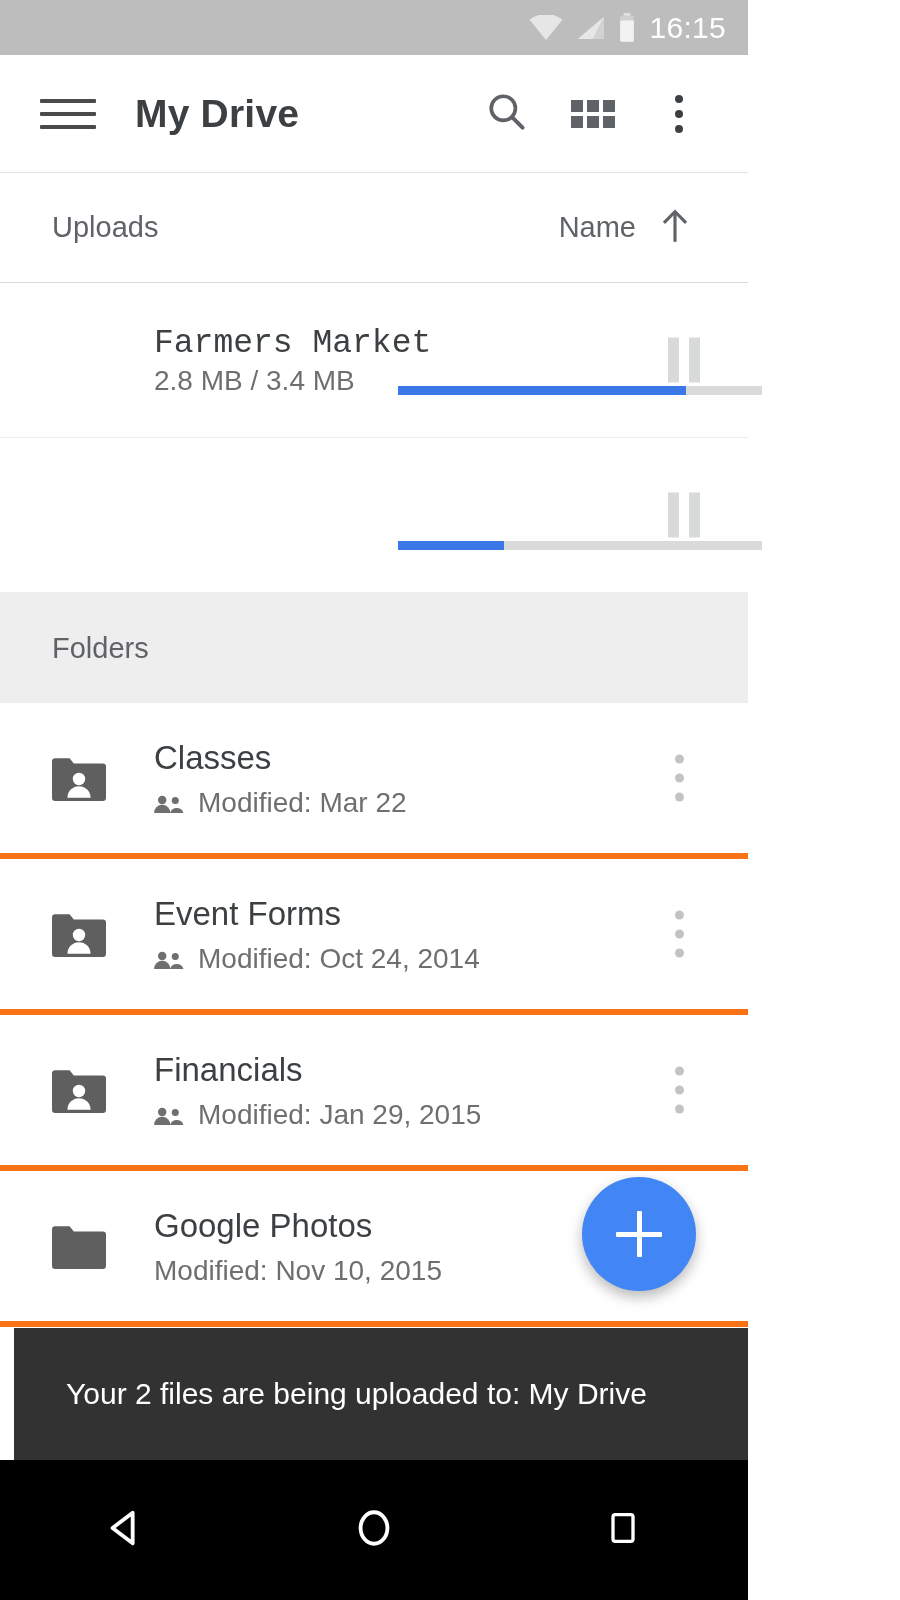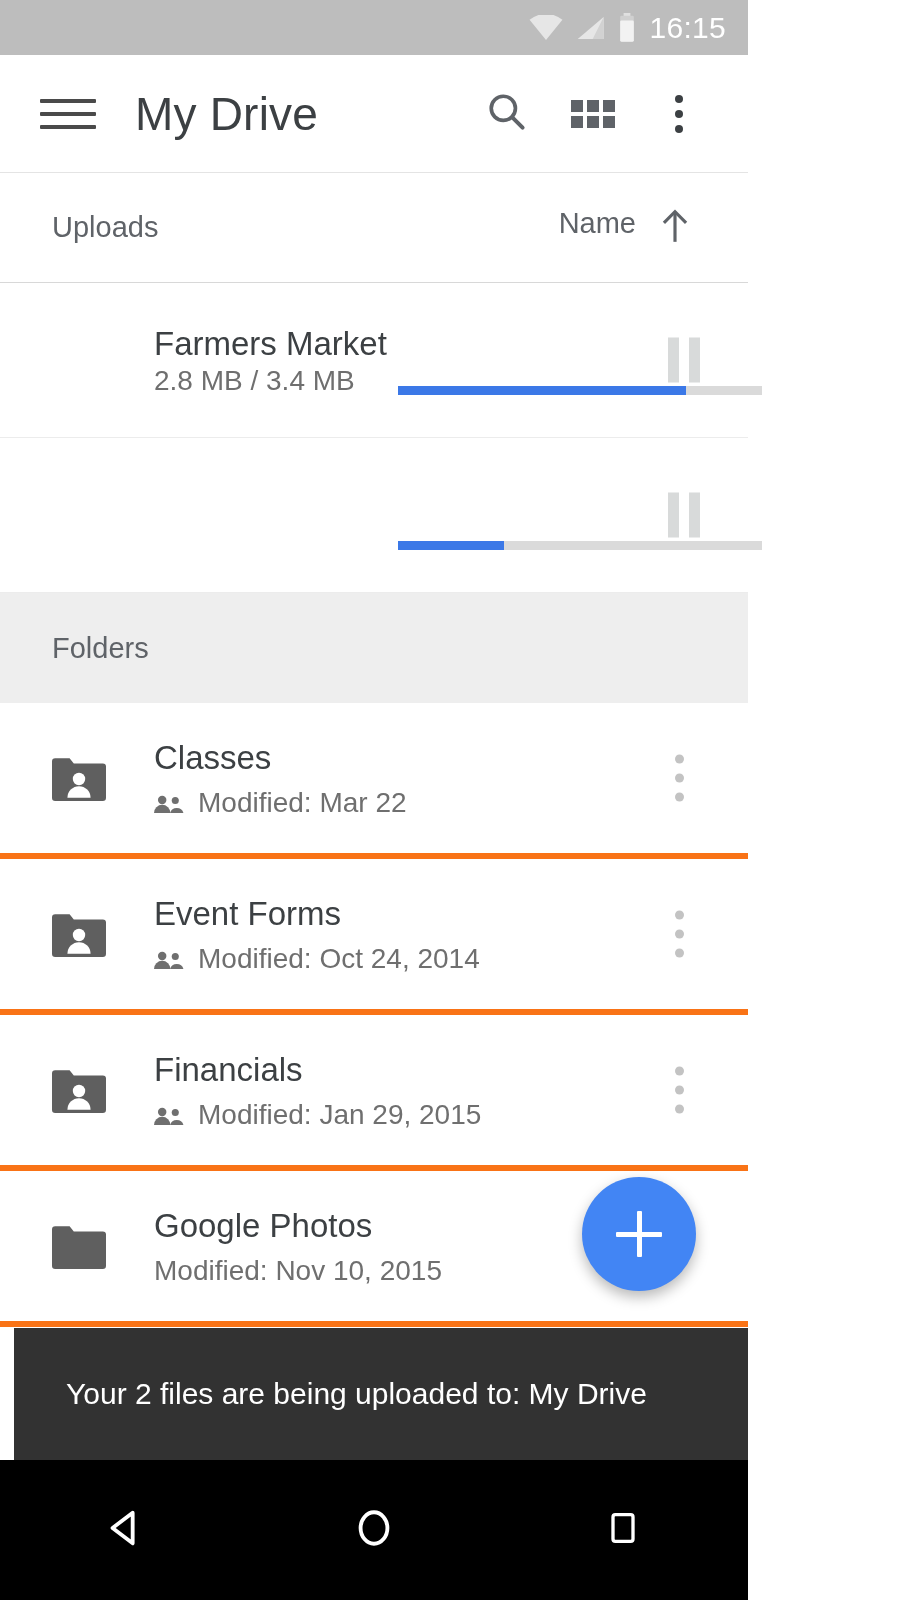--- a/index.html
+++ b/index.html
@@ -23,52 +23,52 @@
   
   .toolbar {
     height:118px; background:#ffffff;
     display:flex; align-items:center;
     border-bottom:1px solid #e4e4e4;
     padding:0 26px 0 40px;
   }
   .hamburger { width:56px; display:flex; flex-direction:column; gap:9px; cursor:pointer; }
   .hamburger span { display:block; height:4px; background:#4a4a4a; border-radius:1px; }
   .app-title {
-    font-size:46px; font-weight:normal; color:#3c4043;
+    font-size:39px; font-weight:bold; color:#3c4043;
     margin-left:39px; letter-spacing:.2px;
   }
   .toolbar-spacer { flex:1; }
   .tb-btn { width:86px; height:86px; display:flex; align-items:center; justify-content:center; cursor:pointer; }
 
   
   .grid-icon { display:grid; grid-template-columns:repeat(3,12px); grid-template-rows:repeat(2,12px); gap:4px; }
   .grid-icon i { display:block; background:#5f6368; }
   
   .kebab { display:flex; flex-direction:column; gap:7px; align-items:center; }
   .kebab i { width:8px; height:8px; border-radius:50%; background:#3c4043; display:block; }
 
   
   .sortbar {
     height:110px; background:#ffffff;
     display:flex; align-items:center;
     padding:0 56px 0 52px;
     border-bottom:1px solid #d8d8d8;
   }
   .sortbar-label { font-size:29px; color:#5f6368; }
-  .sortbar-right { margin-left:auto; display:flex; gap:22px; cursor:pointer; }
+  .sortbar-right { margin-left:auto; display:flex; align-items:center; gap:22px; cursor:pointer; }
   .sortbar-sort { font-size:29px; color:#5f6368; }
 
   
   .upload-row {
     position:relative; height:155px; background:#fff;
     border-bottom:1px solid #ececec;
     display:flex; align-items:center; padding:0 34px 0 154px;
   }
   .upload-texts { display:flex; flex-direction:column; justify-content:center; }
-  .upload-name { font-size:33px; color:#3c4043; line-height:1.25; }
+  .upload-name { font-size:33px; color:#3c4043; line-height:1.25;font-family:Liberation Mono, monospace; }
   .upload-size { font-size:28px; color:#6f6f6f; }
   .progress-track {
     position:absolute; left:398px; width:364px; height:9px;
     background:#dadada; border-radius:0; bottom:42px;
   }
   .progress-fill { height:100%; background:#3b78e7; }
   .pause-btn {
     position:absolute; right:48px; top:50%; transform:translateY(-50%);
     display:flex; gap:10px; cursor:pointer;
   }

